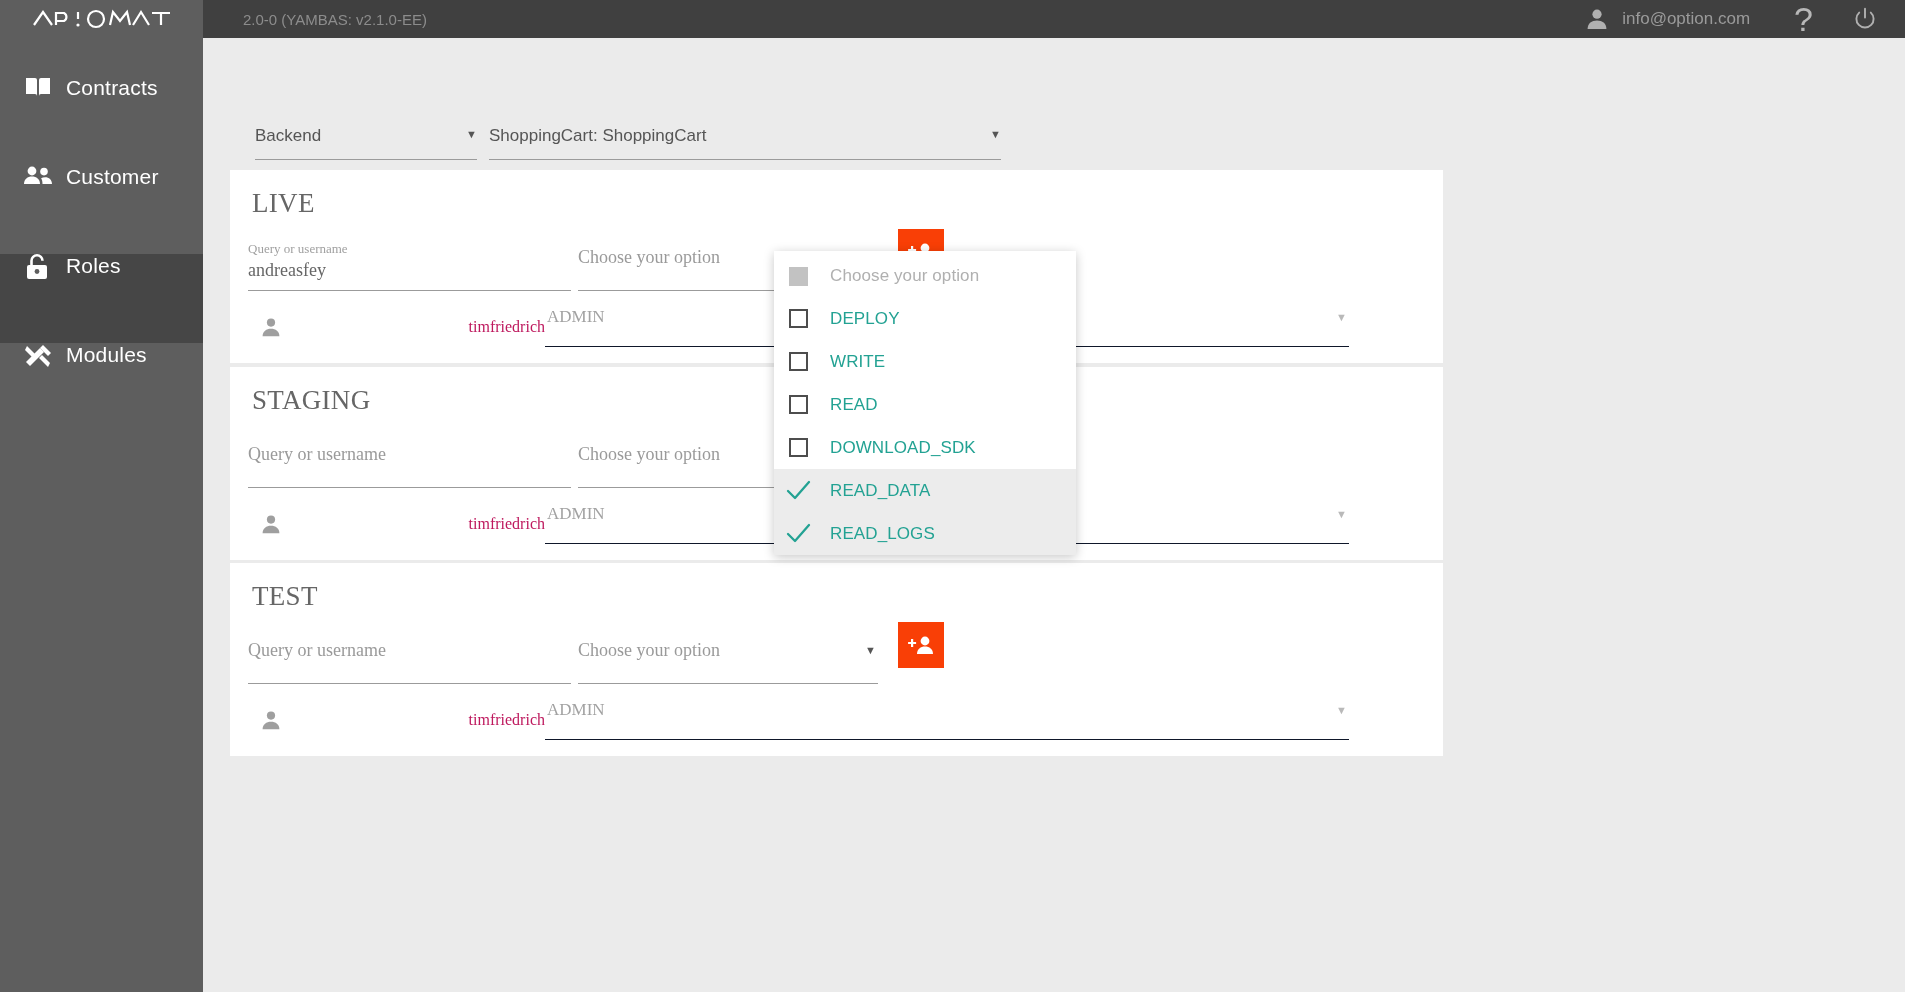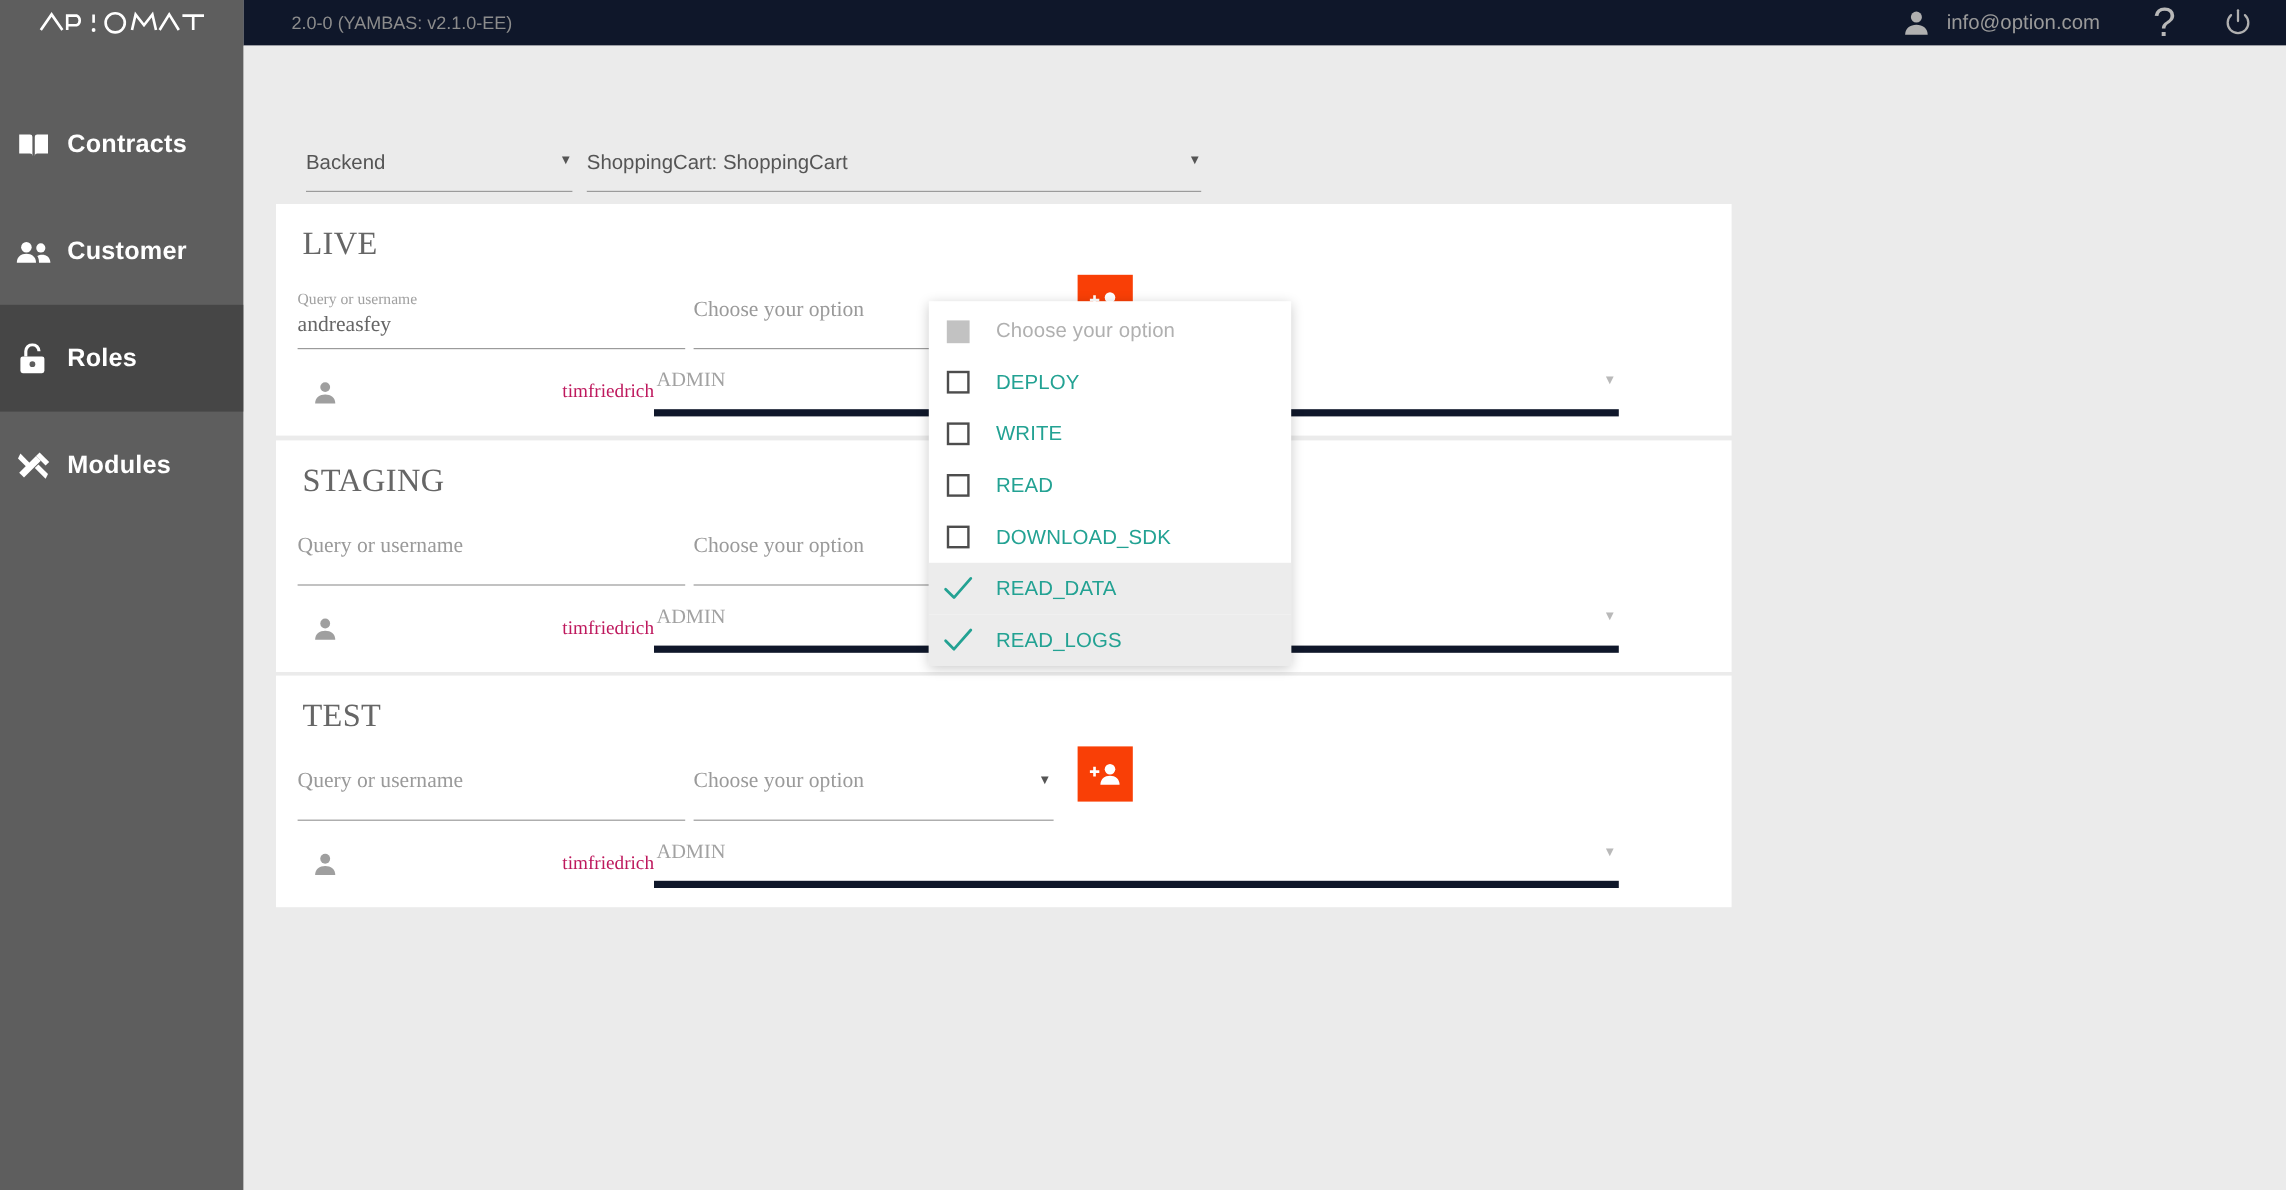--- a/index.html
+++ b/index.html
@@ -19,44 +19,43 @@
     background: #5e5e5e;
   }
   .logo-wrap {
     height: 38px;
     display: flex; align-items: center; justify-content: center;
   }
   .logo-svg { display: block; }
   .nav { margin-top: 38px; }
   .nav-item {
     height: 89px;
-    display: flex; align-items: center;
-    padding-left: 0;
+    display: flex; align-items: flex-start;
+    padding-left: 10px;
     cursor: pointer;
     color: #ffffff;
-    font-weight: bold;
   }
   .nav-item.active { background: #464646; }
   .nav-icon {
     width: 56px; min-width: 56px;
     display: flex; align-items: center; justify-content: center;
   }
   .nav-icon svg { display: block; fill: #ffffff; }
   .nav-label {
     font-size: 21px;
     letter-spacing: .2px;
     color: #ffffff;
     white-space: nowrap;
   }
 
   
   .topbar {
     position: absolute; left: 203px; top: 0;
     width: 1702px; height: 38px;
-    background: #0f172a;
+    background: #404040;
     display: flex; align-items: center;
   }
   .version {
     margin-left: 40px;
     font-size: 15px;
     color: #8c8c8c;
     white-space: nowrap;
   }
   .topbar-right {
     margin-left: auto;
@@ -186,21 +185,21 @@
     width: 180px;
     margin-left: 77px;
     white-space: nowrap;
     text-align: right;
   }
   .role-select {
     position: relative;
     flex: 1;
     margin-right: 94px;
     height: 40px;
-    border-bottom: 6px solid #0f172a;
+    border-bottom: 1px solid #0f172a;
   }
   .role-select .role-text {
     position: absolute; left: 2px; top: 0;
     font-size: 17px; color: #a2a2a2;
     white-space: nowrap;
   }
   .role-select .caret {
     position: absolute; right: 2px; top: 4px;
     font-size: 11px; color: #b9b9b9;
   }

